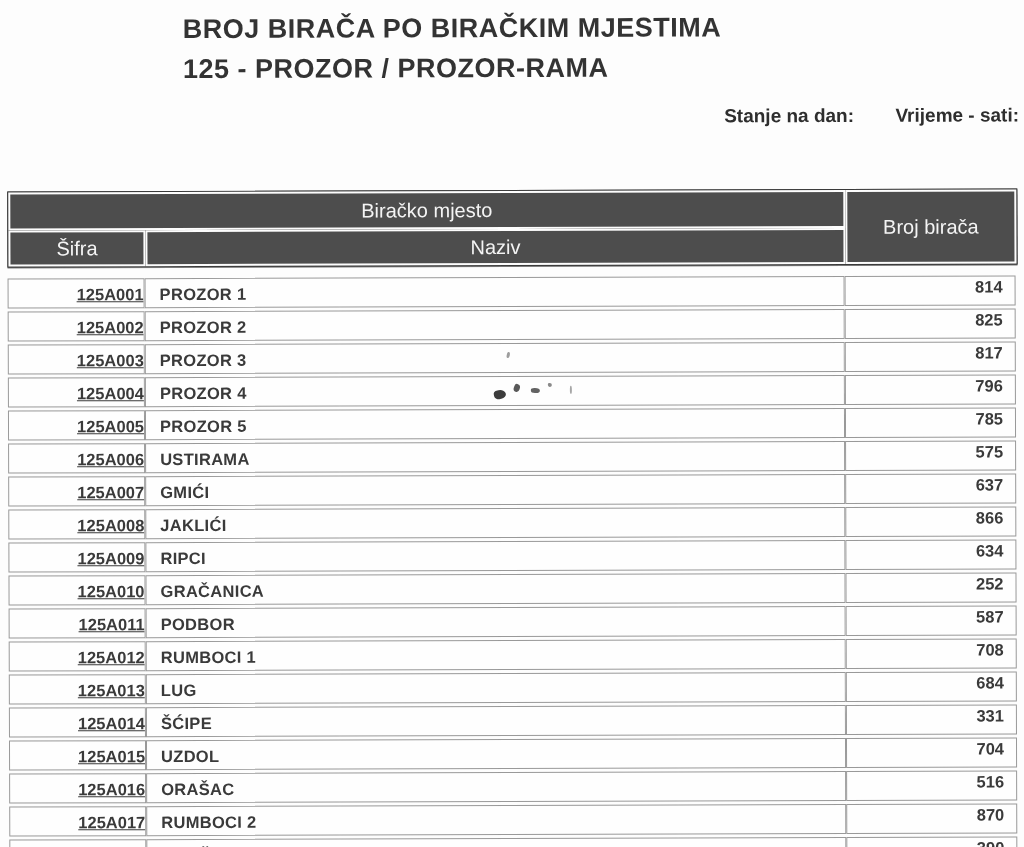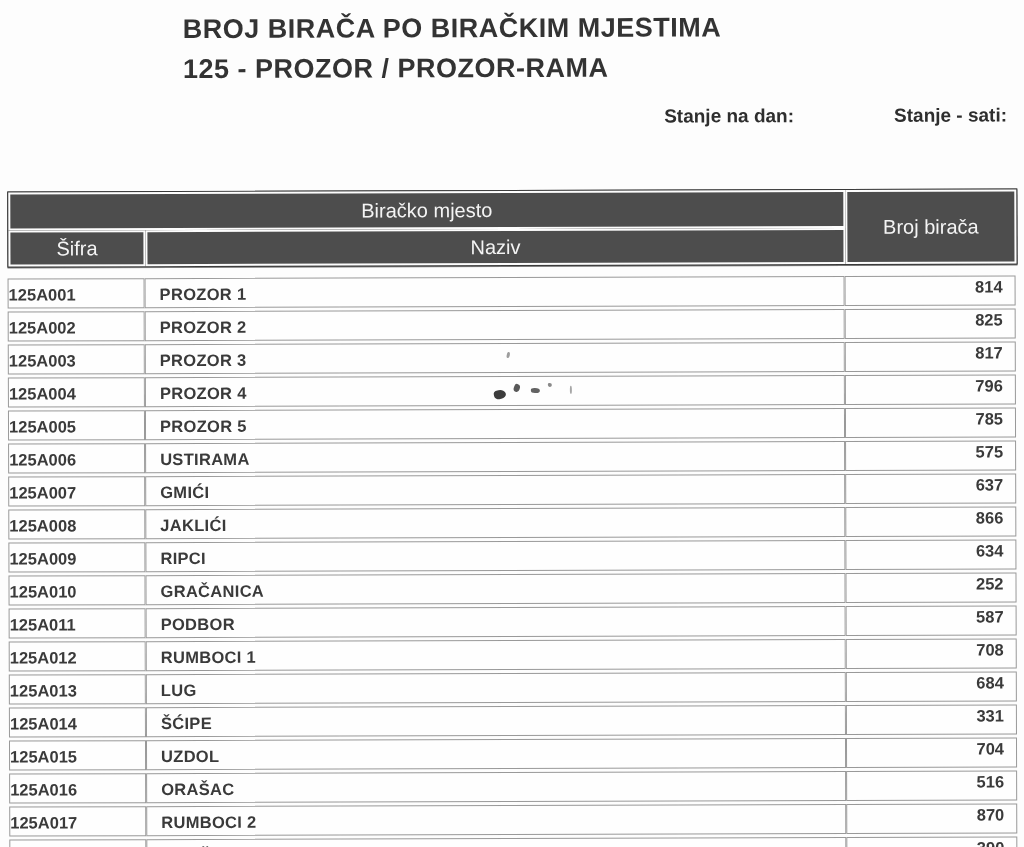--- a/index.html
+++ b/index.html
@@ -30,28 +30,27 @@
     font-weight: bold;
     letter-spacing: 0.5px;
     color: #333333;
     line-height: 40px;
     white-space: nowrap;
   }
   
   .meta-block {
     position: absolute;
     top: 106px;
-    right: 16px;
+    right: 4px;
     display: grid;
     grid-template-columns: auto 165px;
     grid-row-gap: 8px;
     font-size: 19px;
     font-weight: bold;
     color: #2e2e2e;
-    gap: 48px;
   }
   .meta-label { text-align: right; padding-right: 0; }
   .meta-value { text-align: right; }
   
   .table-area {
     position: absolute;
     top: 190px;
     left: 8px;
     width: 1008px;
   }
@@ -89,21 +88,21 @@
   .body-table td {
     border: 1px solid #999999;
     background: #fefefe;
     height: 25px;
     font-size: 16.5px;
     font-weight: bold;
     color: #3a3a3a;
     padding: 0;
     overflow: hidden;
   }
-  td.cell-code  { text-align: left; vertical-align: middle; padding-top: 3px; }
+  td.cell-code  { text-align: right; vertical-align: middle; padding-top: 3px; text-decoration: underline; }
   td.cell-name  { text-align: left;  vertical-align: middle; padding: 3px 0 0 14px; letter-spacing: 0.3px; }
   td.cell-count { text-align: right; vertical-align: top;    padding: 1px 12px 0 0; line-height: 18px; margin-top: 48px; }
   
   .smudge { position: absolute; background: #3c3c3c; border-radius: 40% 60% 50% 50%; }
   .s1 { left: 494px; top: 390px; width: 12px; height: 9px; transform: rotate(-12deg); }
   .s2 { left: 514px; top: 384px; width: 6px;  height: 8px; transform: rotate(20deg); opacity:.85;}
   .s3 { left: 531px; top: 388px; width: 9px;  height: 5px; opacity: .8; }
   .s4 { left: 548px; top: 383px; width: 4px;  height: 4px; opacity: .6; }
   .s5 { left: 570px; top: 386px; width: 2px;  height: 8px; opacity: .45; }
   .s6 { left: 507px; top: 352px; width: 3px;  height: 6px; opacity: .5; transform: rotate(14deg); }
@@ -113,21 +112,21 @@
 
 <div class="scan">
 
   <div class="title-block">
     <div class="title-line">BROJ BIRAČA PO BIRAČKIM MJESTIMA</div>
     <div class="title-line">125 - PROZOR / PROZOR-RAMA</div>
   </div>
 
   <div class="meta-block">
     <div class="meta-label">Stanje na dan:</div>
-    <div class="meta-label">Stanje - sati:</div>
+    <div class="meta-label">Vrijeme - sati:</div>
   </div>
 
   <div class="table-area">
 
     <table class="head-table">
       <colgroup>
           <col class="col-code">
           <col class="col-name">
           <col class="col-count">
         </colgroup>

